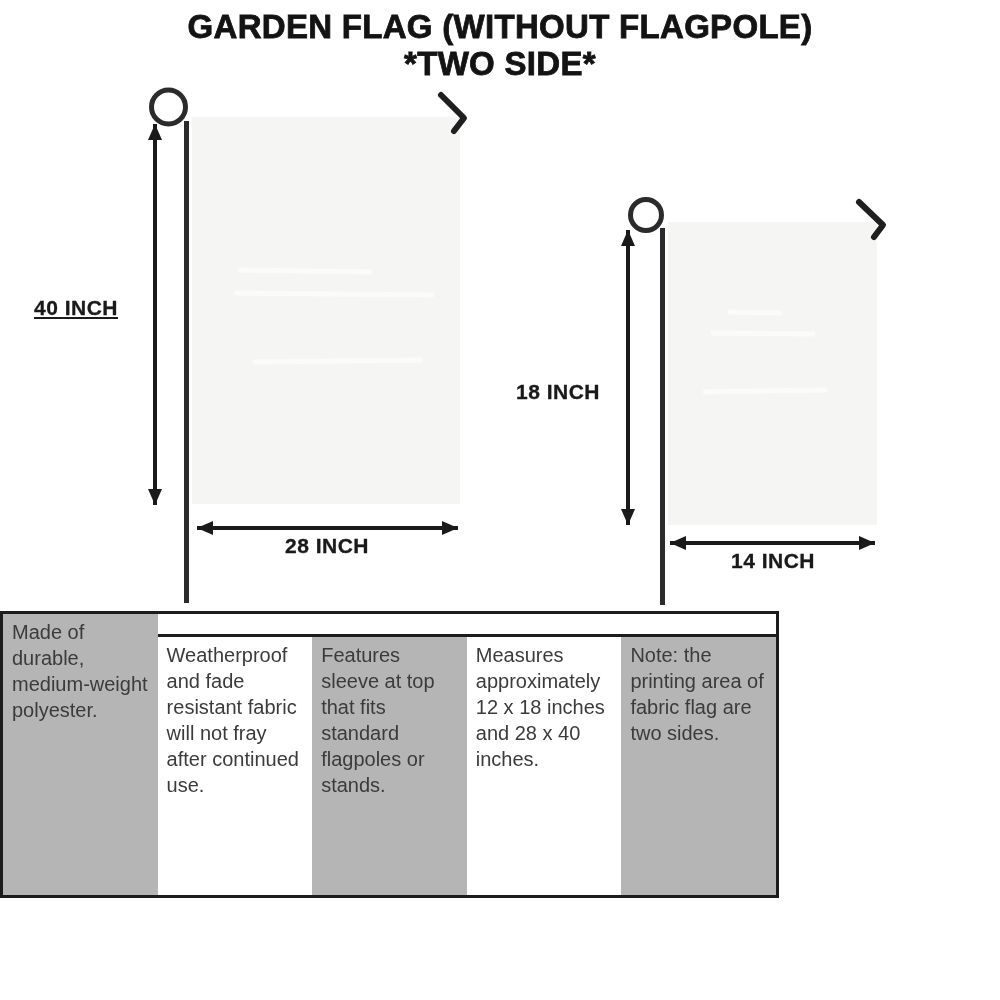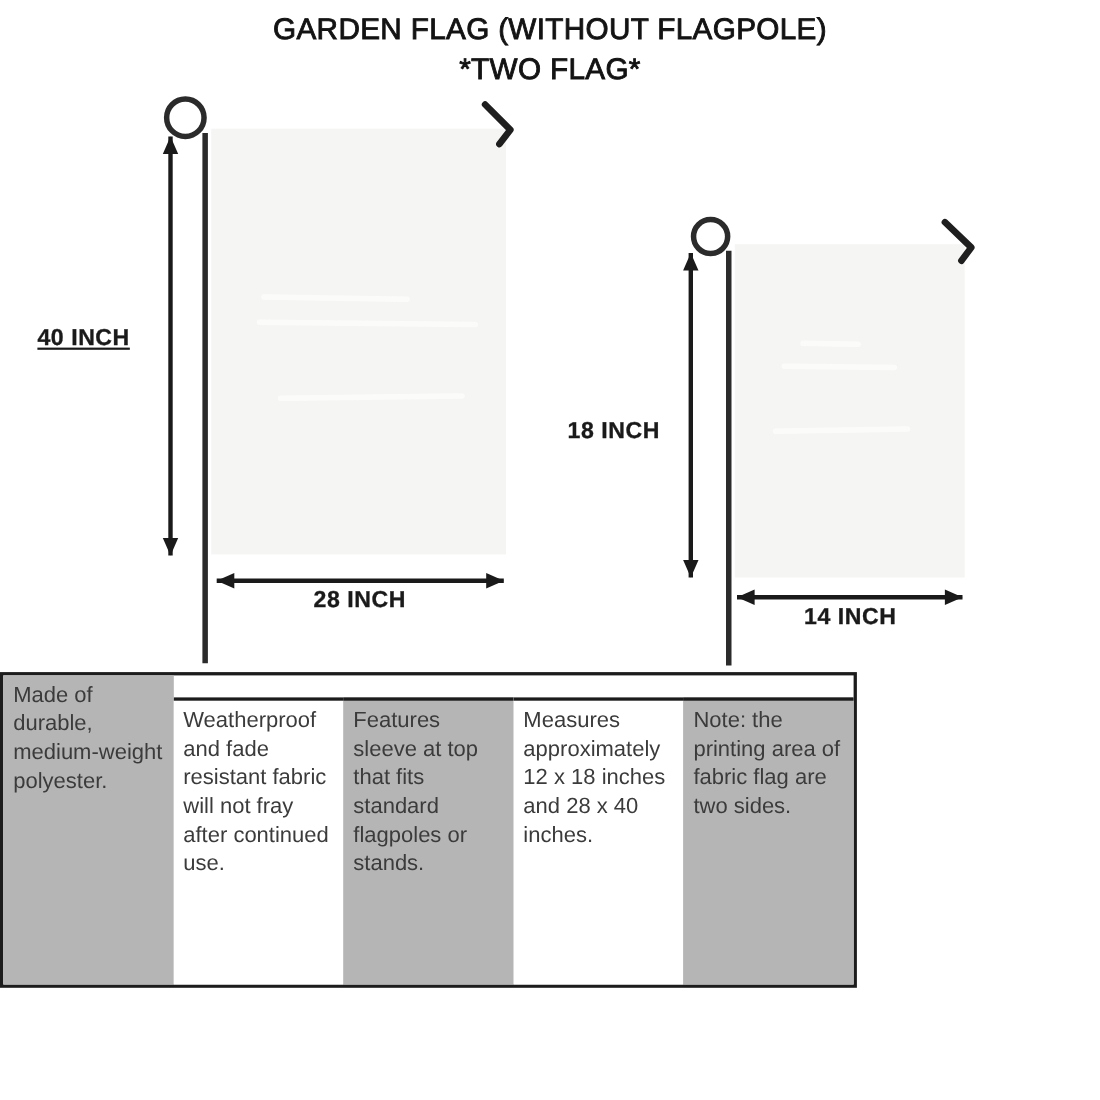--- a/index.html
+++ b/index.html
@@ -11,22 +11,22 @@
     overflow: hidden;
     font-family: "Liberation Sans", sans-serif;
   }
   .title-block {
     position: absolute;
     top: 8px;
     left: 0;
     width: 100%;
     text-align: center;
     color: var(--title-text, #131313);
-    font-weight: 400;
-    font-size: 27px;
+    font-weight: 700;
+    font-size: 33px;
     line-height: 37px;
     letter-spacing: 0.3px;
     -webkit-text-stroke: 0.8px currentColor;
   }
   .diagram-svg {
     position: absolute;
     left: 0;
     top: 0;
     width: 1000px;
     height: 1000px;
@@ -67,21 +67,21 @@
   .feature-row.shaded { background: var(--row-shaded, #b5b5b5); }
   .feature-row + .feature-row { border-top: 3px solid var(--table-border, #1c1c1c); margin-top: 20px; }
 </style>
 </head>
 <body>
 
 <div class="page">
 
   <div class="title-block">
     <div>GARDEN FLAG (WITHOUT FLAGPOLE)</div>
-    <div>*TWO FLAG*</div>
+    <div>*TWO SIDE*</div>
   </div>
 
   <svg class="diagram-svg" viewBox="0 0 1000 1000" xmlns="http://www.w3.org/2000/svg">
     <defs>
       <marker id="ah" markerUnits="userSpaceOnUse" markerWidth="18" markerHeight="16" refX="17" refY="8" orient="auto-start-reverse">
         <path d="M17,8 L1,1 L1,15 Z" fill="#1a1a1a"></path>
       </marker>
     </defs>
 
     <g>

